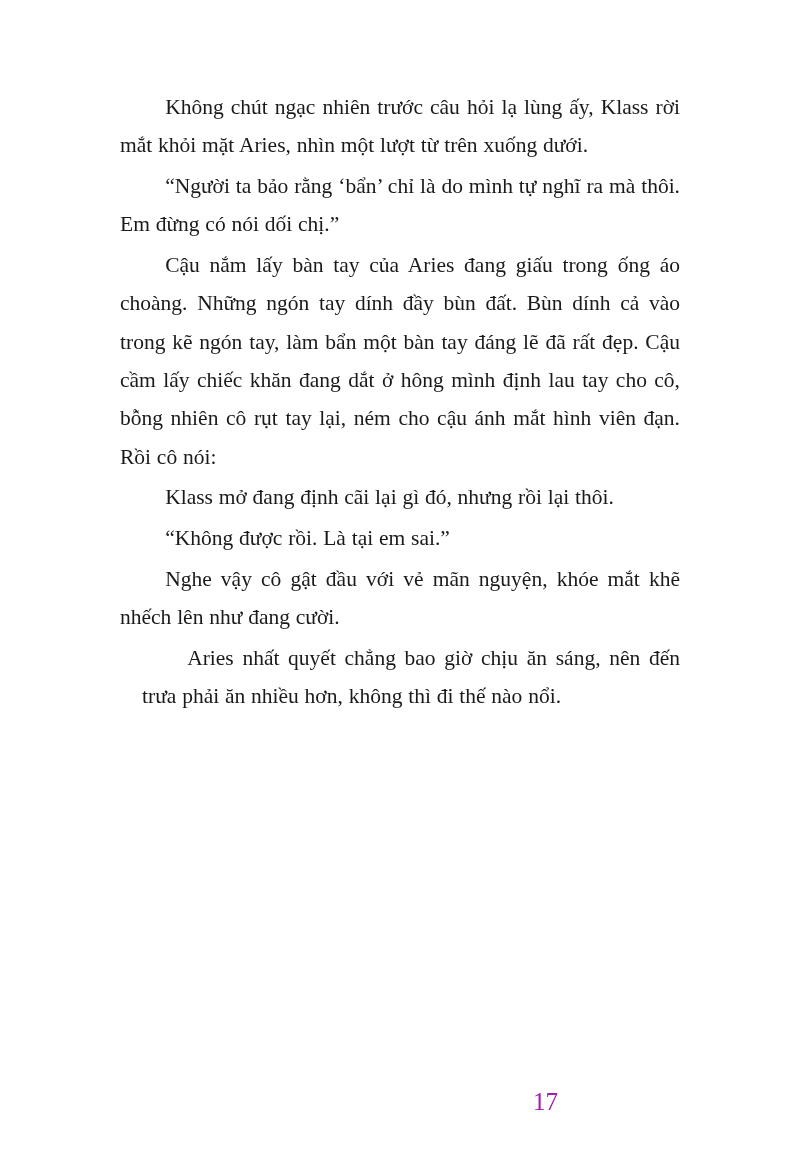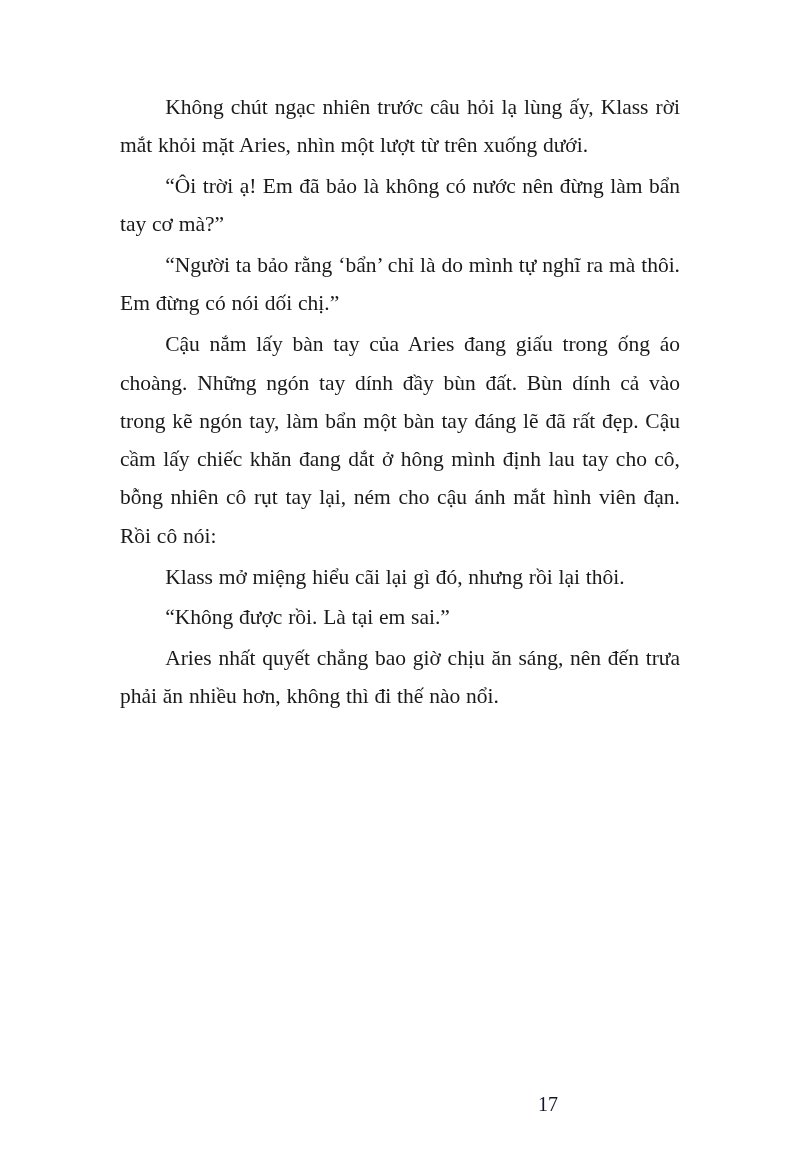--- a/index.html
+++ b/index.html
@@ -30,40 +30,41 @@
     margin: 0 0 0.12em 0;
     font-size: 21.5px;
     line-height: 1.78;
     text-align: justify;
     text-indent: 2.1em;
     word-spacing: 0.02em;
     hyphens: none;
   }
   p.para:last-child {
     margin-bottom: 0;
+    margin-left: 22px;
   }
   .folio {
     position: absolute;
     right: 120px;
     bottom: 62px;
-    font-size: 20px;
+    font-size: 25px;
     line-height: 1;
-    color: #0f172a;
+    color: #a21caf;
   }
 </style>
 </head>
 <body>
 
 <div class="page">
 
   <div class="text-block">
     <p class="para">Không chút ngạc nhiên trước câu hỏi lạ lùng ấy, Klass rời mắt khỏi mặt Aries, nhìn một lượt từ trên xuống dưới.</p>
-    <p class="para">“Ôi trời ạ! Em đã bảo là không có nước nên đừng làm bẩn tay cơ mà?”</p>
     <p class="para">“Người ta bảo rằng ‘bẩn’ chỉ là do mình tự nghĩ ra mà thôi. Em đừng có nói dối chị.”</p>
     <p class="para">Cậu nắm lấy bàn tay của Aries đang giấu trong ống áo choàng. Những ngón tay dính đầy bùn đất. Bùn dính cả vào trong kẽ ngón tay, làm bẩn một bàn tay đáng lẽ đã rất đẹp. Cậu cầm lấy chiếc khăn đang dắt ở hông mình định lau tay cho cô, bỗng nhiên cô rụt tay lại, ném cho cậu ánh mắt hình viên đạn. Rồi cô nói:</p>
-    <p class="para">Klass mở miệng hiểu cãi lại gì đó, nhưng rồi lại thôi.</p>
+    <p class="para">Klass mở đang định cãi lại gì đó, nhưng rồi lại thôi.</p>
     <p class="para">“Không được rồi. Là tại em sai.”</p>
+    <p class="para">Nghe vậy cô gật đầu với vẻ mãn nguyện, khóe mắt khẽ nhếch lên như đang cười.</p>
     <p class="para">Aries nhất quyết chẳng bao giờ chịu ăn sáng, nên đến trưa phải ăn nhiều hơn, không thì đi thế nào nổi.</p>
   </div>
 
   <div class="folio">17</div>
 
 </div>
 
 </body></html>

